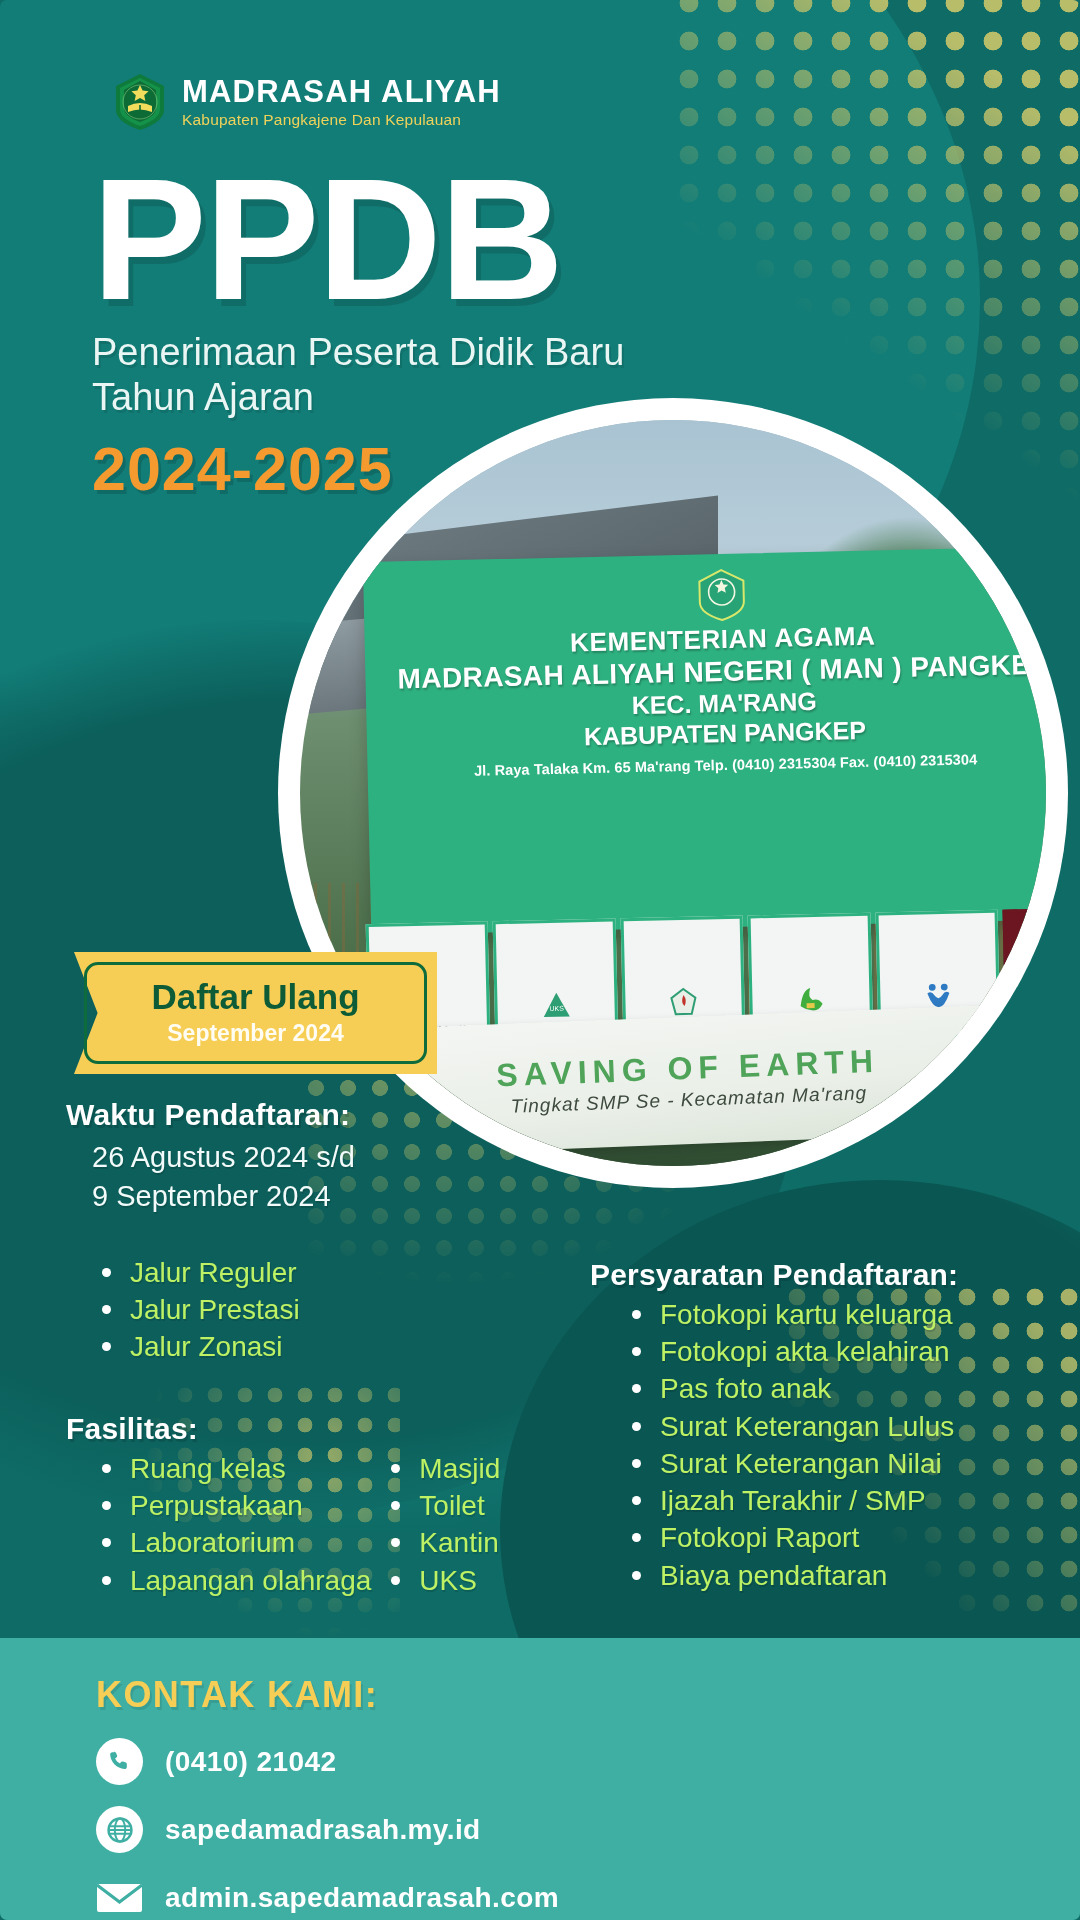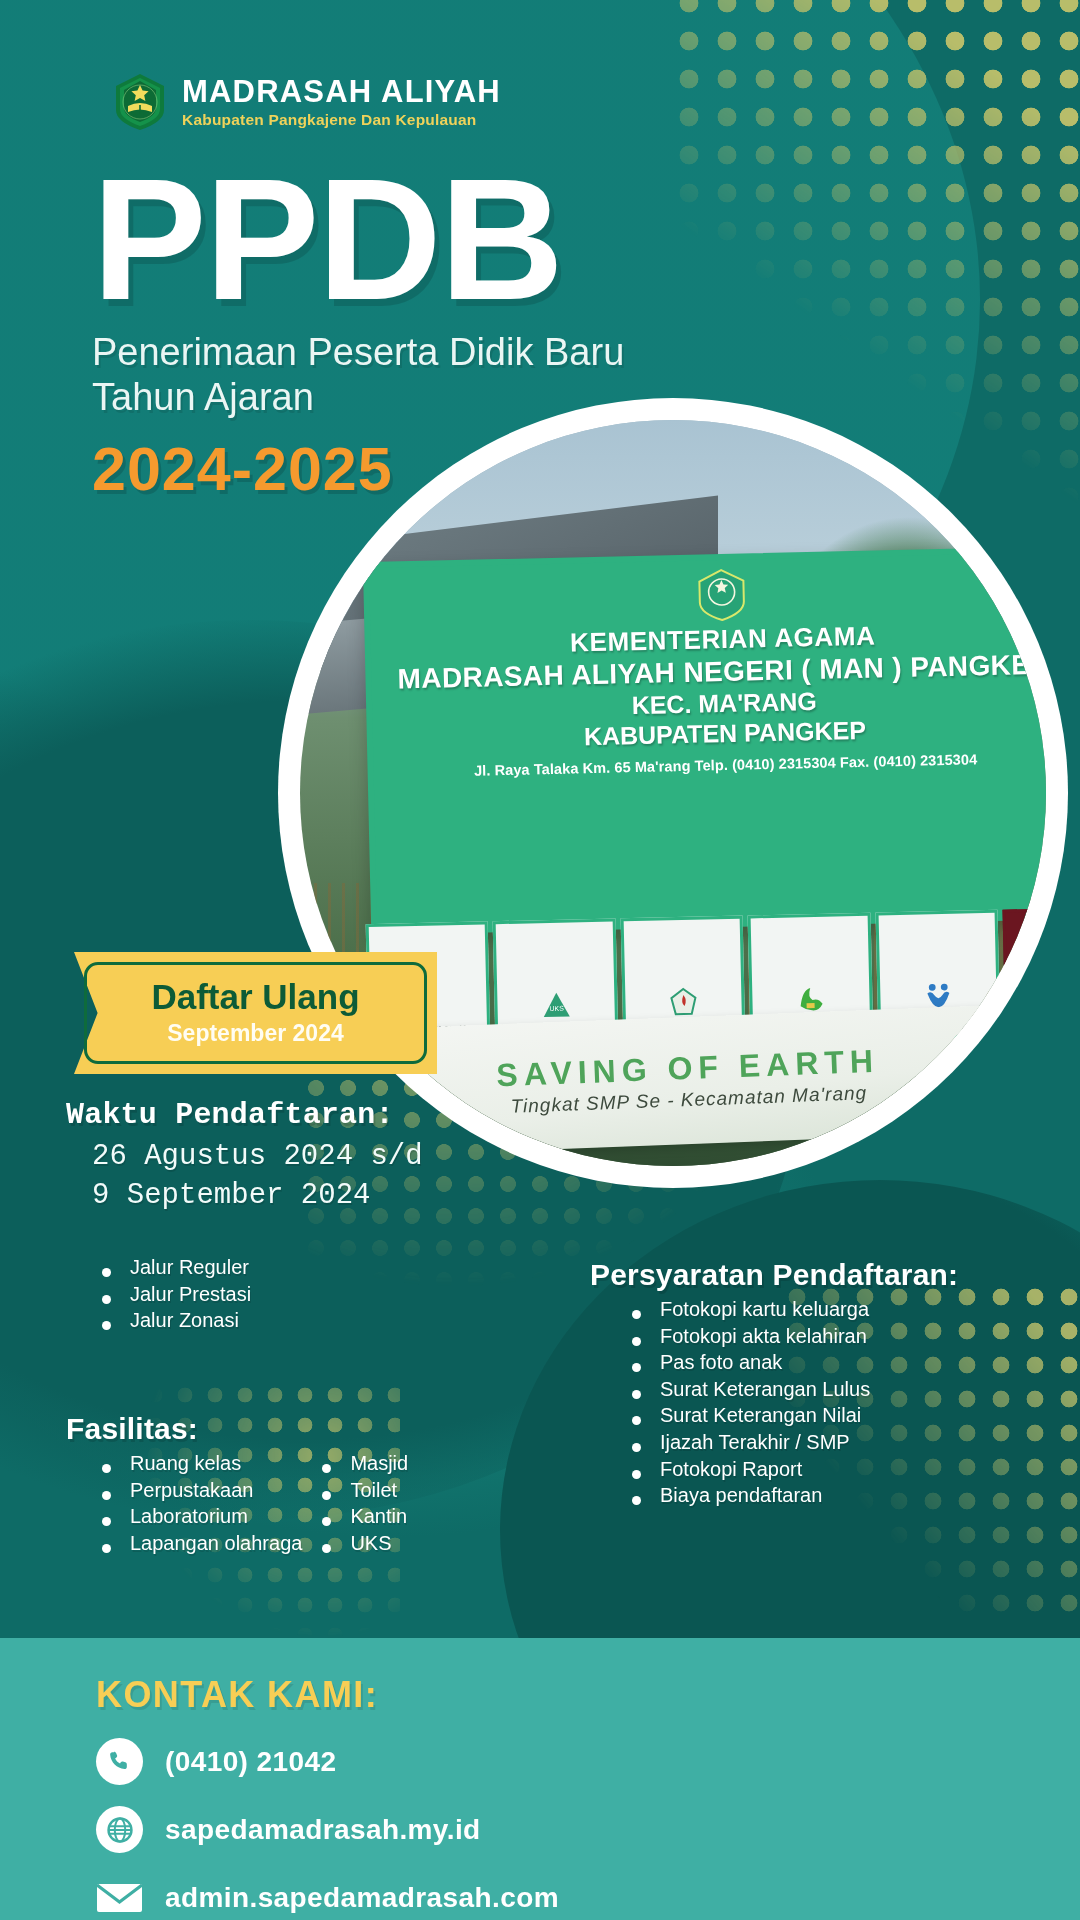--- a/index.html
+++ b/index.html
@@ -3,21 +3,21 @@
 <meta charset="utf-8">
 <style>
   * { margin:0; padding:0; box-sizing:border-box; }
   html,body { width:1080px; height:1920px; }
   body {
     font-family:"Liberation Sans", sans-serif;
     background:#0E6B66;
     overflow:hidden;
     position:relative;
   }
-  #poster { position:relative; width:1080px; height:1920px; overflow:hidden; background:#0E6B66; }
+  #poster { position:relative; width:1080px; height:1920px; overflow:hidden; background:#0E6B66;border-radius:7px; }
 
   
   .bg-swoosh-a {
     position:absolute; width:1500px; height:1200px; left:-520px; top:-300px;
     border-radius:50%;
     background:radial-gradient(ellipse at 60% 45%, #13807A 0%, #13807A 55%, rgba(19,128,122,0) 70%);
     opacity:.85;
   }
   .bg-swoosh-b {
     position:absolute; width:1100px; height:900px; left:-300px; top:620px;
@@ -66,21 +66,21 @@
   }
 
   
   .brand { position:absolute; left:112px; top:72px; display:flex; align-items:center; gap:14px; }
   .brand-logo { width:56px; height:60px; flex:0 0 auto; }
   .brand-text { line-height:1; }
   .brand-title {
     font-size:31px; font-weight:bold; color:#FFFFFF; letter-spacing:1.2px;
   }
   .brand-sub {
-    font-size:15.5px; font-weight:bold; color:#EFD25A; letter-spacing:.2px; margin-top:5px;
+    font-size:15.5px; font-weight:normal; color:#EFD25A; letter-spacing:.2px; margin-top:5px;
   }
 
   
   .headline { position:absolute; left:92px; top:160px; }
   .ppdb {
     font-size:172px; font-weight:bold; color:#FFFFFF; letter-spacing:-2px;
     line-height:.92; text-shadow:5px 7px 0 rgba(0,0,0,.13);
   }
   .subhead {
     margin-top:12px; font-size:38px; color:#EAF6F4; line-height:1.18; font-weight:400;
@@ -182,28 +182,28 @@
   .blk-h {
     font-size:30px; font-weight:bold; color:#FFFFFF; letter-spacing:.2px;
     text-shadow:2px 3px 0 rgba(0,0,0,.13);
   }
   .blk-line {
     font-size:29px; color:#F2FBFA; line-height:1.33; font-weight:400;
     text-shadow:1px 2px 0 rgba(0,0,0,.12);
   }
   ul.bl { list-style:none; margin:4px 0 0 34px; }
   ul.bl li {
-    font-size:20px; color:#ffffff; line-height:1.33; position:relative; padding-left:30px;
+    font-size:28px; color:#bef264; line-height:1.33; position:relative; padding-left:30px;
     text-shadow:1px 2px 0 rgba(0,0,0,.12);
   }
   ul.bl li::before {
     content:""; position:absolute; left:2px; top:14px;
     width:9px; height:9px; border-radius:50%; background:#FFFFFF;
   }
-  .waktu { left:66px; top:1098px;font-family:Liberation Mono, monospace; }
+  .waktu { left:66px; top:1098px; }
   .waktu .blk-lines { margin-left:26px; margin-top:6px; }
   .jalur { left:66px; top:1250px; }
   .fasil { left:66px; top:1412px; }
   .fasil-cols { display:flex; }
   .fasil-cols ul.bl { margin-left:34px; }
   .fasil-cols ul.bl.col2 { margin-left:18px; }
   .syarat { left:590px; top:1258px; }
   .syarat ul.bl { margin-left:40px; }
 
   

